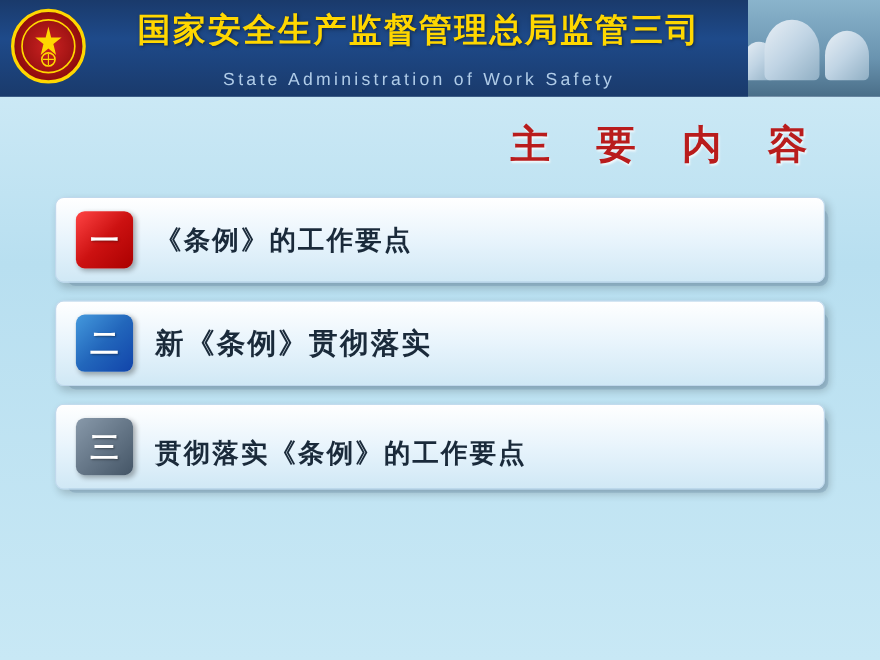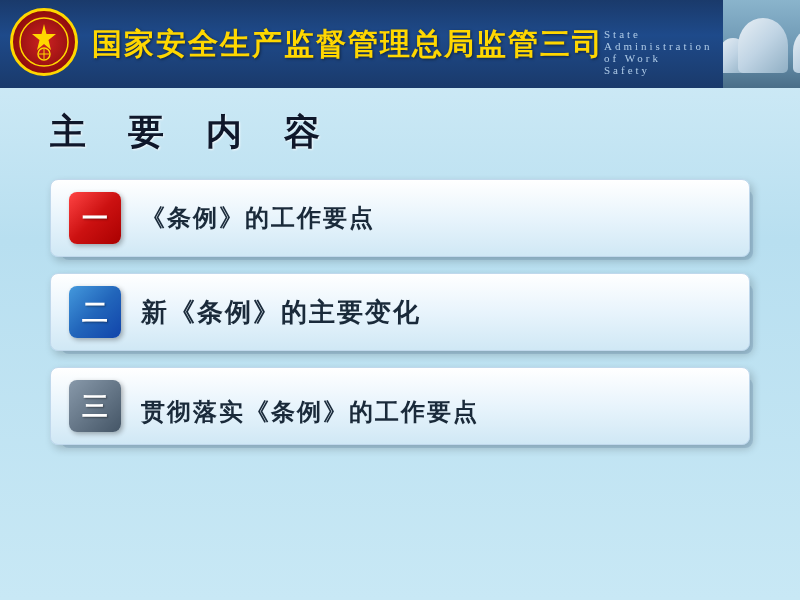--- a/index.html
+++ b/index.html
@@ -26,38 +26,37 @@
     .header-logo {
       width: 72px;
       height: 72px;
       margin-left: 10px;
       flex-shrink: 0;
     }
 
     .header-text-area {
       flex: 1;
       display: flex;
-      flex-direction: row;
+      flex-direction: column;
       align-items: center;
       justify-content: center;
       padding: 0 10px;
-      font-family: Liberation Serif, serif;
     }
 
     .header-title-cn {
       font-size: 30px;
       color: #ffd700;
       font-weight: bold;
       letter-spacing: 2px;
       text-shadow: 1px 1px 3px rgba(0,0,0,0.5);
       white-space: nowrap;
     }
 
     .header-title-en {
-      font-size: 11px;
+      font-size: 16px;
       color: #b0cce8;
       letter-spacing: 3px;
       margin-top: 16px;
     }
 
     .header-image {
       width: 120px;
       height: 88px;
       flex-shrink: 0;
       background: linear-gradient(135deg, #c8d8e8 0%, #e0ecf4 50%, #a0b8cc 100%);
@@ -95,23 +94,23 @@
       position: relative;
       overflow: hidden;
     }
 
     
     .main {
       padding: 20px 50px 20px 50px;
     }
 
     .page-title {
-      text-align: left;
+      text-align: right;
       font-size: 36px;
-      color: #0f172a;
+      color: #b91c1c;
       font-weight: bold;
       letter-spacing: 16px;
       margin-bottom: 22px;
       text-shadow: 1px 1px 2px rgba(255,255,255,0.8);
     }
 
     
     .menu-item {
       display: flex;
       align-items: center;
@@ -220,21 +219,21 @@
     <div class="menu-number-badge badge-red">
       <span>一</span>
     </div>
     <span class="menu-text">《条例》的工作要点</span>
   </div>
 
   <div class="menu-item menu-item-2">
     <div class="menu-number-badge badge-blue">
       <span>二</span>
     </div>
-    <span class="menu-text">新《条例》的主要变化</span>
+    <span class="menu-text">新《条例》贯彻落实</span>
   </div>
 
   <div class="menu-item menu-item-3">
     <div class="menu-number-badge badge-gray">
       <span>三</span>
     </div>
     <span class="menu-text">贯彻落实《条例》的工作要点</span>
   </div>
 
 </div>

